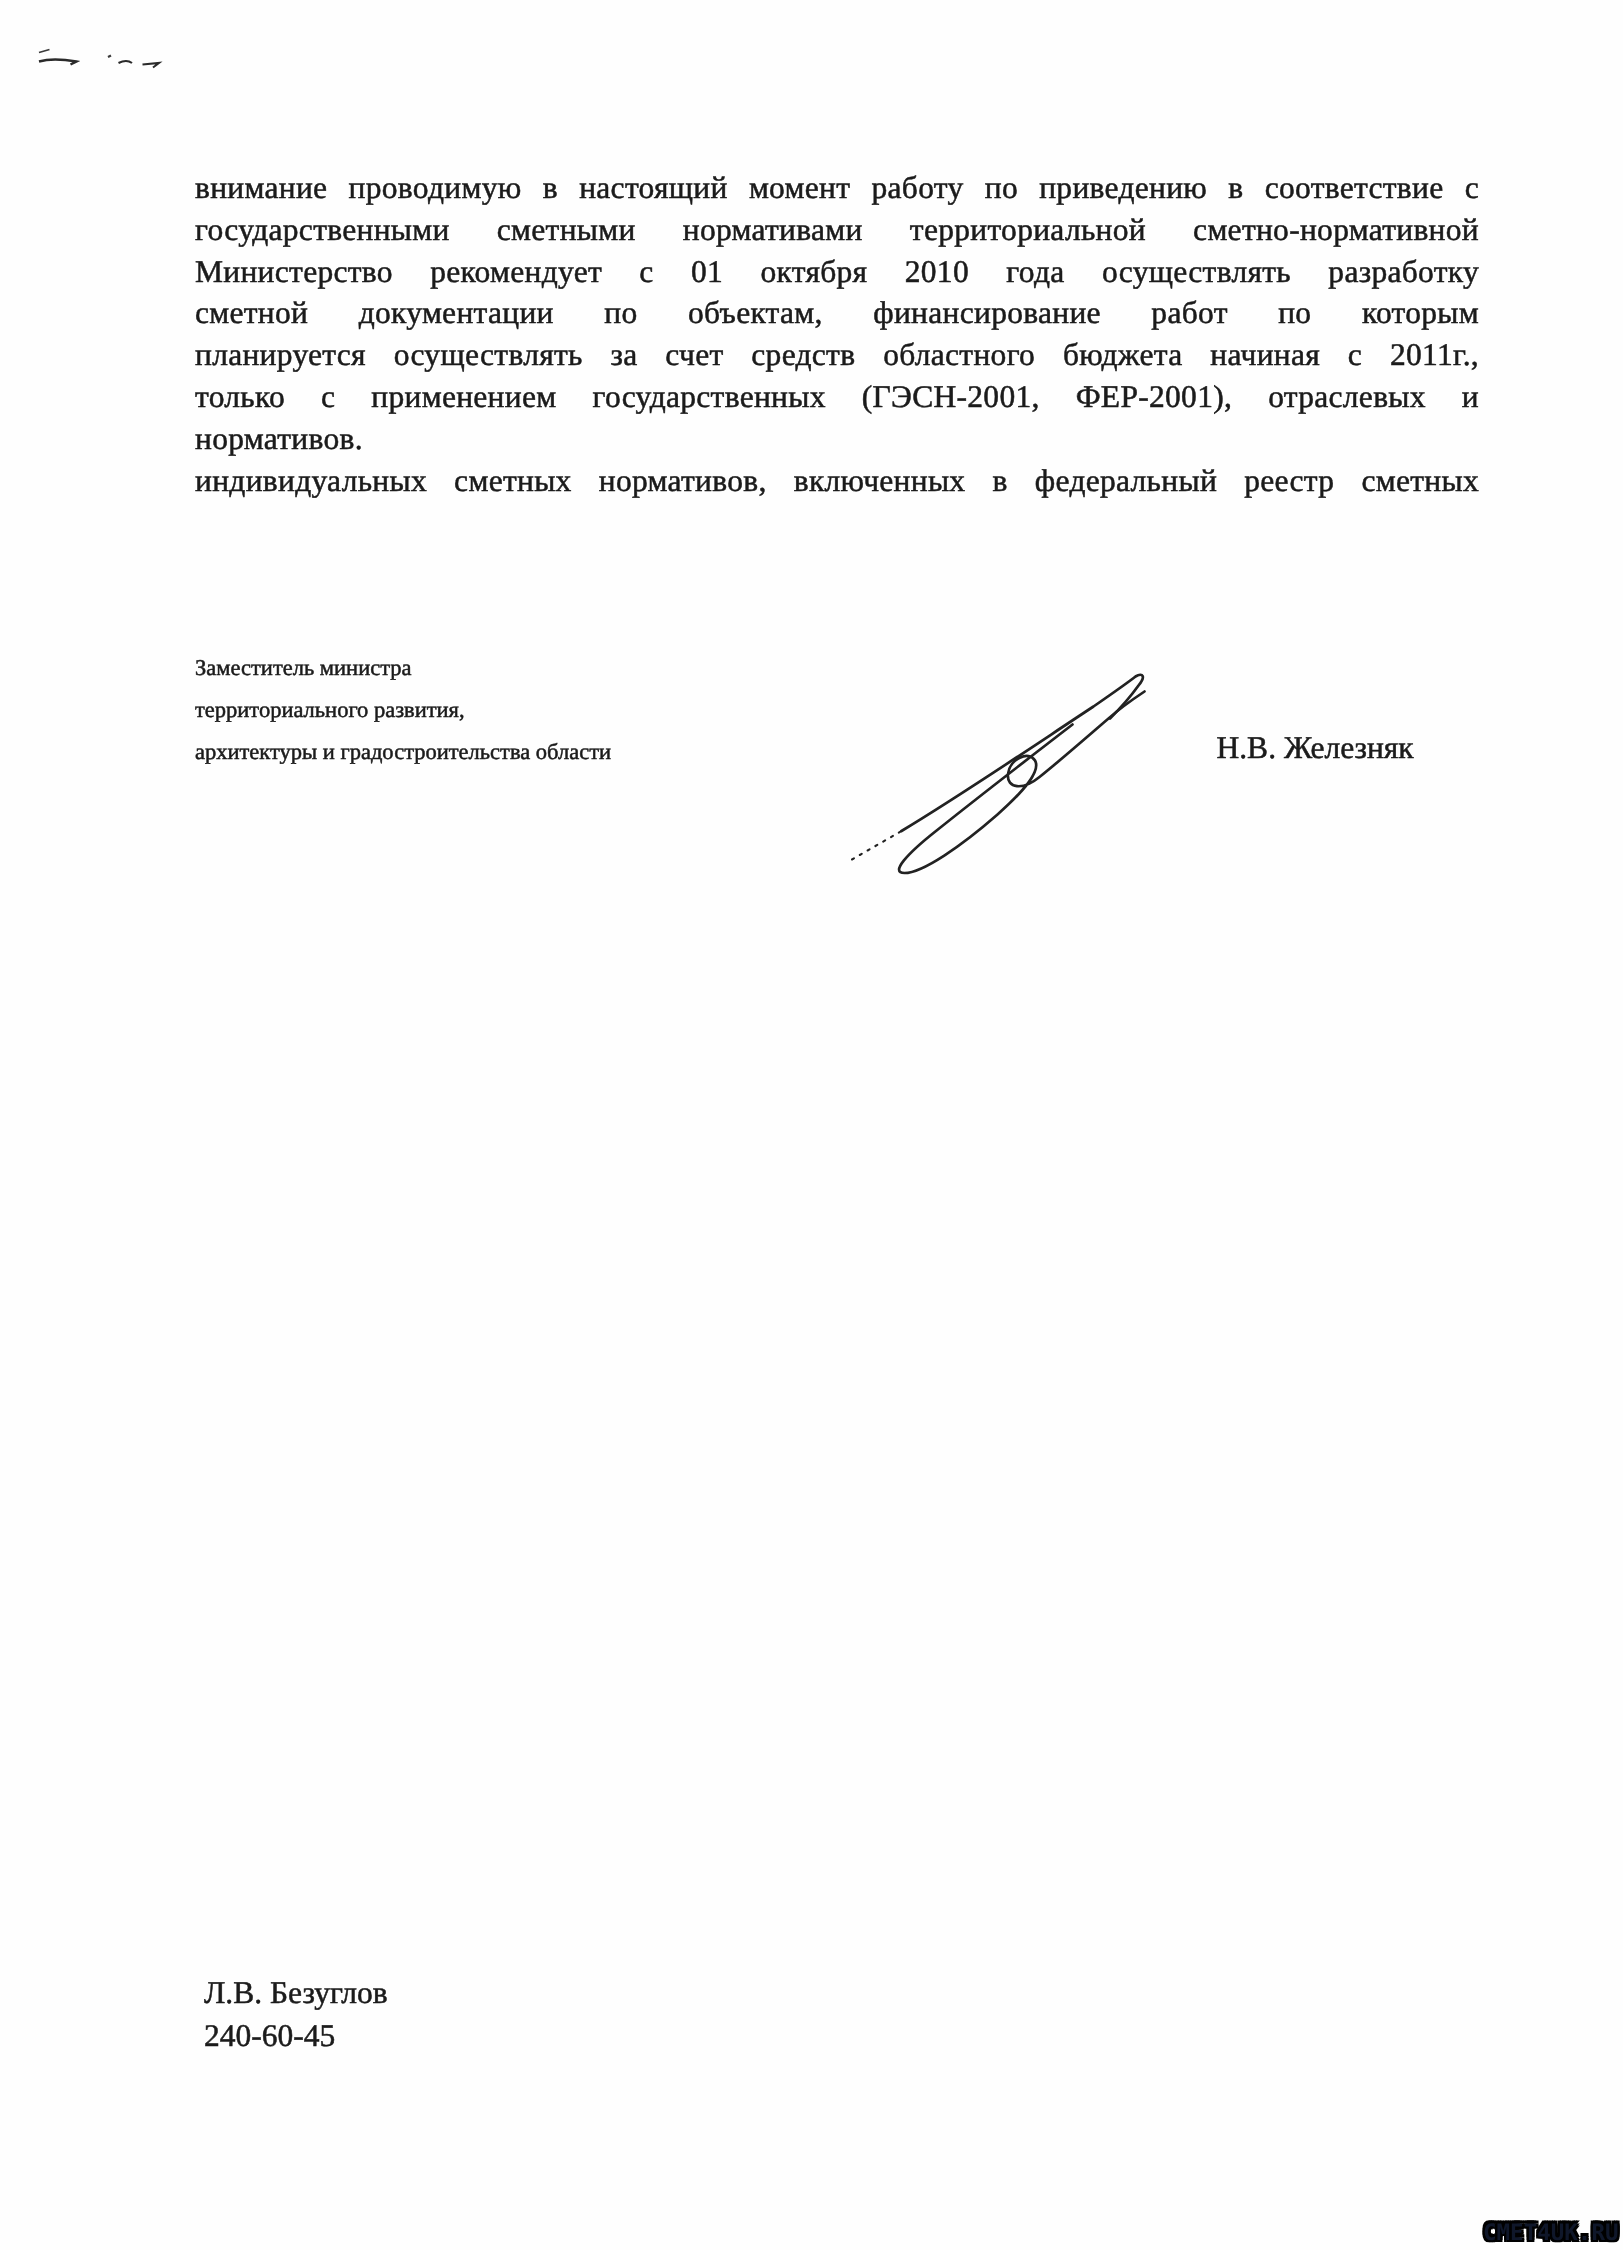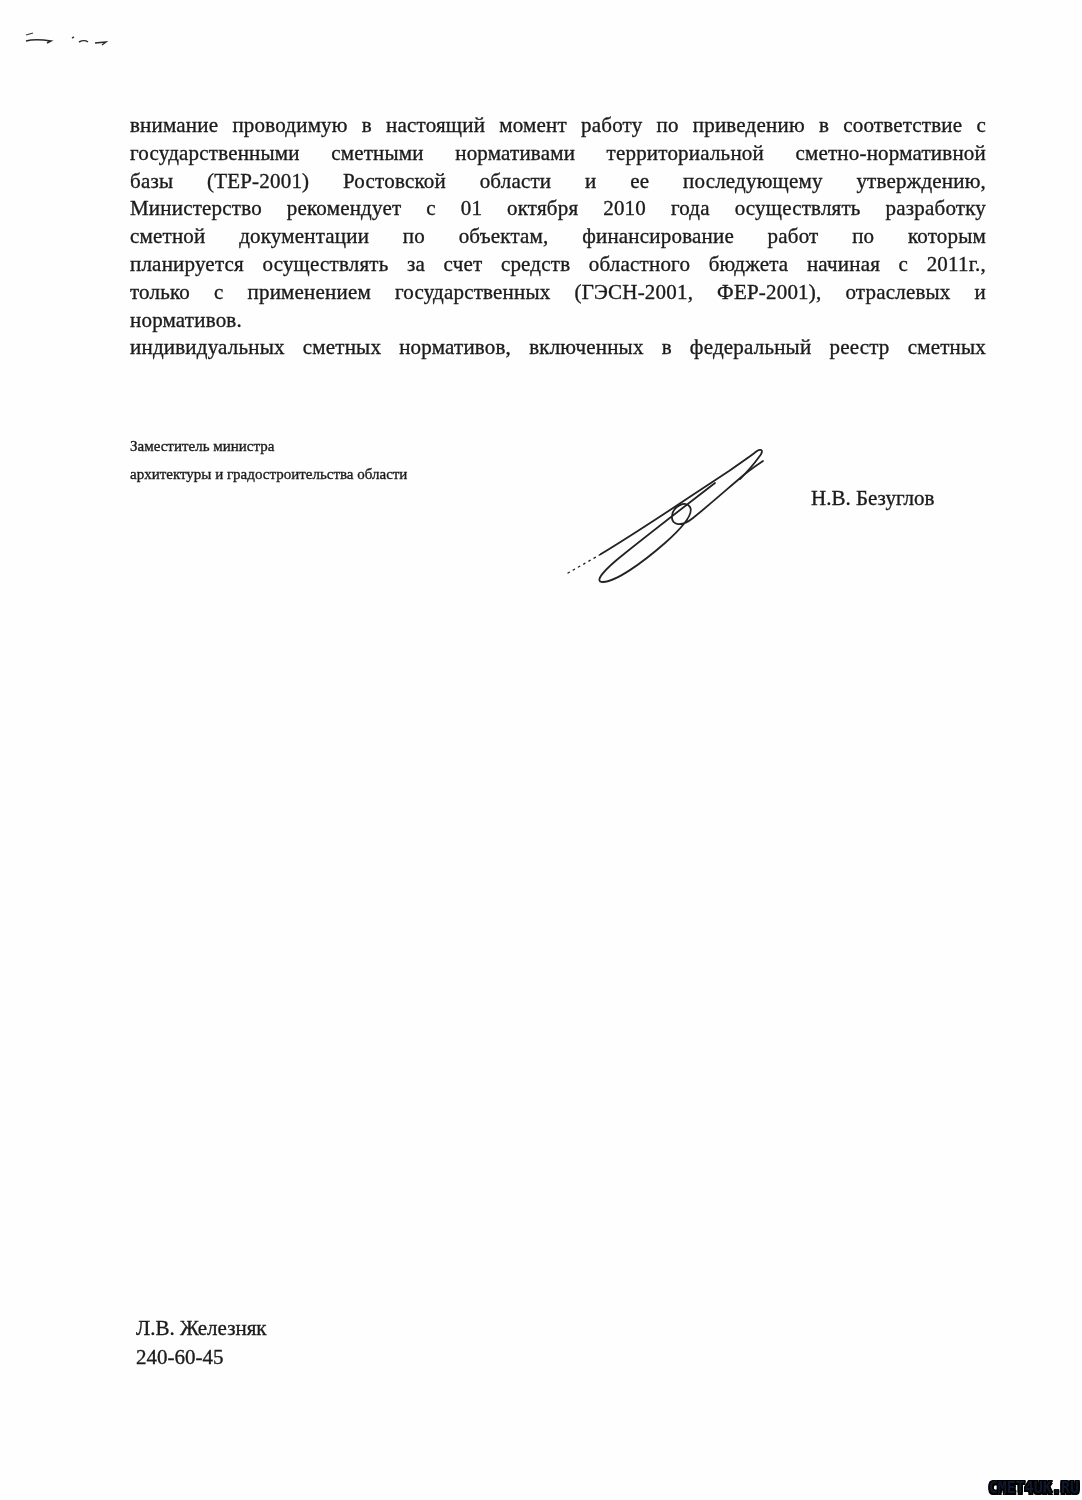--- a/index.html
+++ b/index.html
@@ -105,47 +105,47 @@
     <svg width="40" height="16" viewBox="0 0 40 16">
       <path d="M2,5 L4,4" stroke="#3a3a3a" stroke-width="1.4" fill="none"></path>
       <path d="M9,9 C13,7 16,7.5 18,9" stroke="#2a2a2a" stroke-width="1.4" fill="none"></path>
       <path d="M25,10 L36,9 L32,12" stroke="#2a2a2a" stroke-width="1.4" fill="none"></path>
     </svg>
   </div>
 
   <div class="body-text">
     <div class="jline">внимание проводимую в настоящий момент работу по приведению в соответствие с</div>
     <div class="jline">государственными сметными нормативами территориальной сметно-нормативной</div>
-    <div class="jline">базы (ТЕР-2001) Ростовской области и ее последующему утверждению,</div>
     <div class="jline">Министерство рекомендует с 01 октября 2010 года осуществлять разработку</div>
     <div class="jline">сметной документации по объектам, финансирование работ по которым</div>
     <div class="jline">планируется осуществлять за счет средств областного бюджета начиная с 2011г.,</div>
     <div class="jline">только с применением государственных (ГЭСН-2001, ФЕР-2001), отраслевых и</div>
     <div class="jline last">нормативов.</div>
     <div class="jline">индивидуальных сметных нормативов, включенных в федеральный реестр сметных</div>
   </div>
 
   <div class="signoff">
     <div>Заместитель министра</div>
+    <div>территориального развития,</div>
     <div>архитектуры и градостроительства области</div>
   </div>
 
   <div class="signature-wrap">
     <svg viewBox="0 0 230 142" fill="none">
 
       <path d="M5,127 L38,108" stroke="#222" stroke-width="1.4" stroke-dasharray="1.5,4.5" stroke-linecap="round"></path>
 
       <path d="M38,108 C78,84 128,50 166,25 C179,16 189,9 194,5 C199,2 201,5 196,11 C191,18 184,26 177,33" stroke="#222" stroke-width="1.8" stroke-linecap="round"></path>
 
       <path d="M152,37 C126,57 86,88 61,108 C42,123 30,136 40,136 C52,136 78,118 102,97 C120,81 131,68 127,61 C123,54 110,60 109,70 C108,80 119,81 130,72 C145,60 162,45 176,33 C185,25 194,19 200,15" stroke="#222" stroke-width="1.8" stroke-linecap="round"></path>
     </svg>
   </div>
 
-  <div class="signer-name">Н.В. Безуглов</div>
+  <div class="signer-name">Н.В. Железняк</div>
 
   <div class="footer-exec">
-    <div>Л.В. Железняк</div>
+    <div>Л.В. Безуглов</div>
     <div>240-60-45</div>
   </div>
 
   <div class="watermark">CMET4UK.RU</div>
 
 </div>
 
 </body></html>

